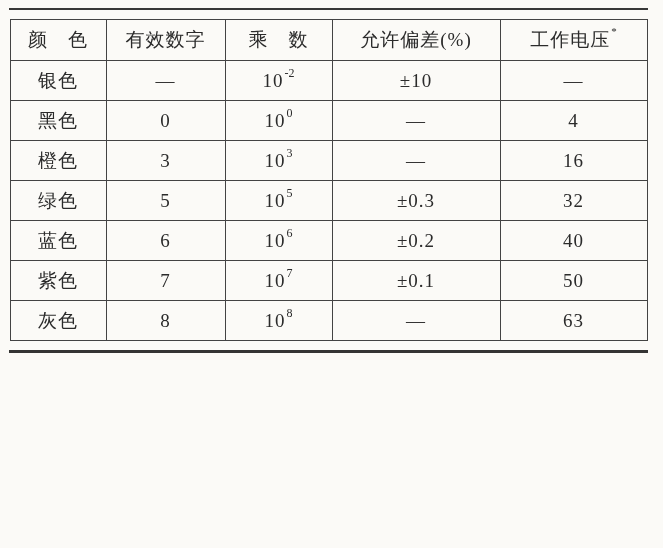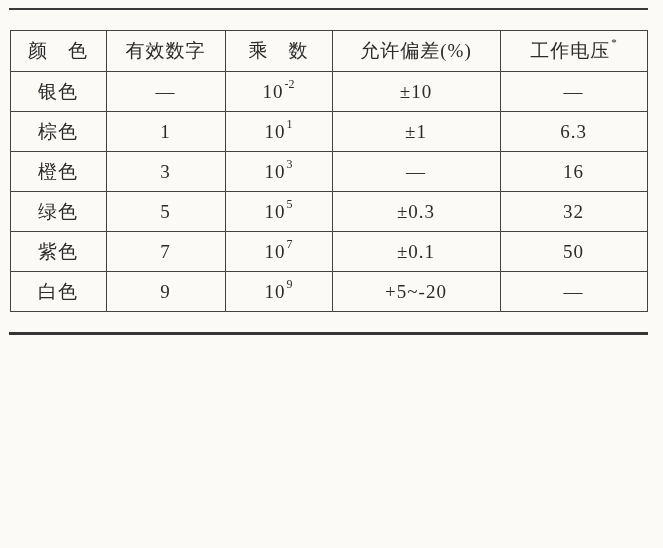--- a/index.html
+++ b/index.html
@@ -15,21 +15,21 @@
     position: relative;
     overflow: hidden;
   }
   .tbl-outer {
     position: absolute;
     left: 9px;
     top: 8px;
     width: 639px;
     border-top: 2px solid #383838;
     border-bottom: 3px solid #343434;
-    padding: 20px 0;
+    padding: 9px 0;
     background: #fbfaf7;
   }
   table.code-table {
     border-collapse: collapse;
     table-layout: fixed;
     width: 637px;
     margin: 0 auto;
   }
   .code-table th,
   .code-table td {
@@ -81,49 +81,56 @@
     </thead>
     <tbody>
       <tr>
         <td>银色</td>
         <td>—</td>
         <td><span>10</span><sup>-2</sup></td>
         <td>±10</td>
         <td>—</td>
       </tr>
       <tr>
-        <td>棕色</td>
-        <td>1</td>
-        <td><span>10</span><sup>1</sup></td>
-        <td>±1</td>
-        <td>6.3</td>
+        <td>黑色</td>
+        <td>0</td>
+        <td><span>10</span><sup>0</sup></td>
+        <td>—</td>
+        <td>4</td>
       </tr>
       <tr>
         <td>橙色</td>
         <td>3</td>
         <td><span>10</span><sup>3</sup></td>
         <td>—</td>
         <td>16</td>
       </tr>
       <tr>
         <td>绿色</td>
         <td>5</td>
         <td><span>10</span><sup>5</sup></td>
         <td>±0.3</td>
         <td>32</td>
       </tr>
       <tr>
+        <td>蓝色</td>
+        <td>6</td>
+        <td><span>10</span><sup>6</sup></td>
+        <td>±0.2</td>
+        <td>40</td>
+      </tr>
+      <tr>
         <td>紫色</td>
         <td>7</td>
         <td><span>10</span><sup>7</sup></td>
         <td>±0.1</td>
         <td>50</td>
       </tr>
       <tr>
-        <td>白色</td>
-        <td>9</td>
-        <td><span>10</span><sup>9</sup></td>
-        <td>+5~-20</td>
+        <td>灰色</td>
+        <td>8</td>
+        <td><span>10</span><sup>8</sup></td>
         <td>—</td>
+        <td>63</td>
       </tr>
     </tbody>
   </table>
 </div>
 
 </body></html>

